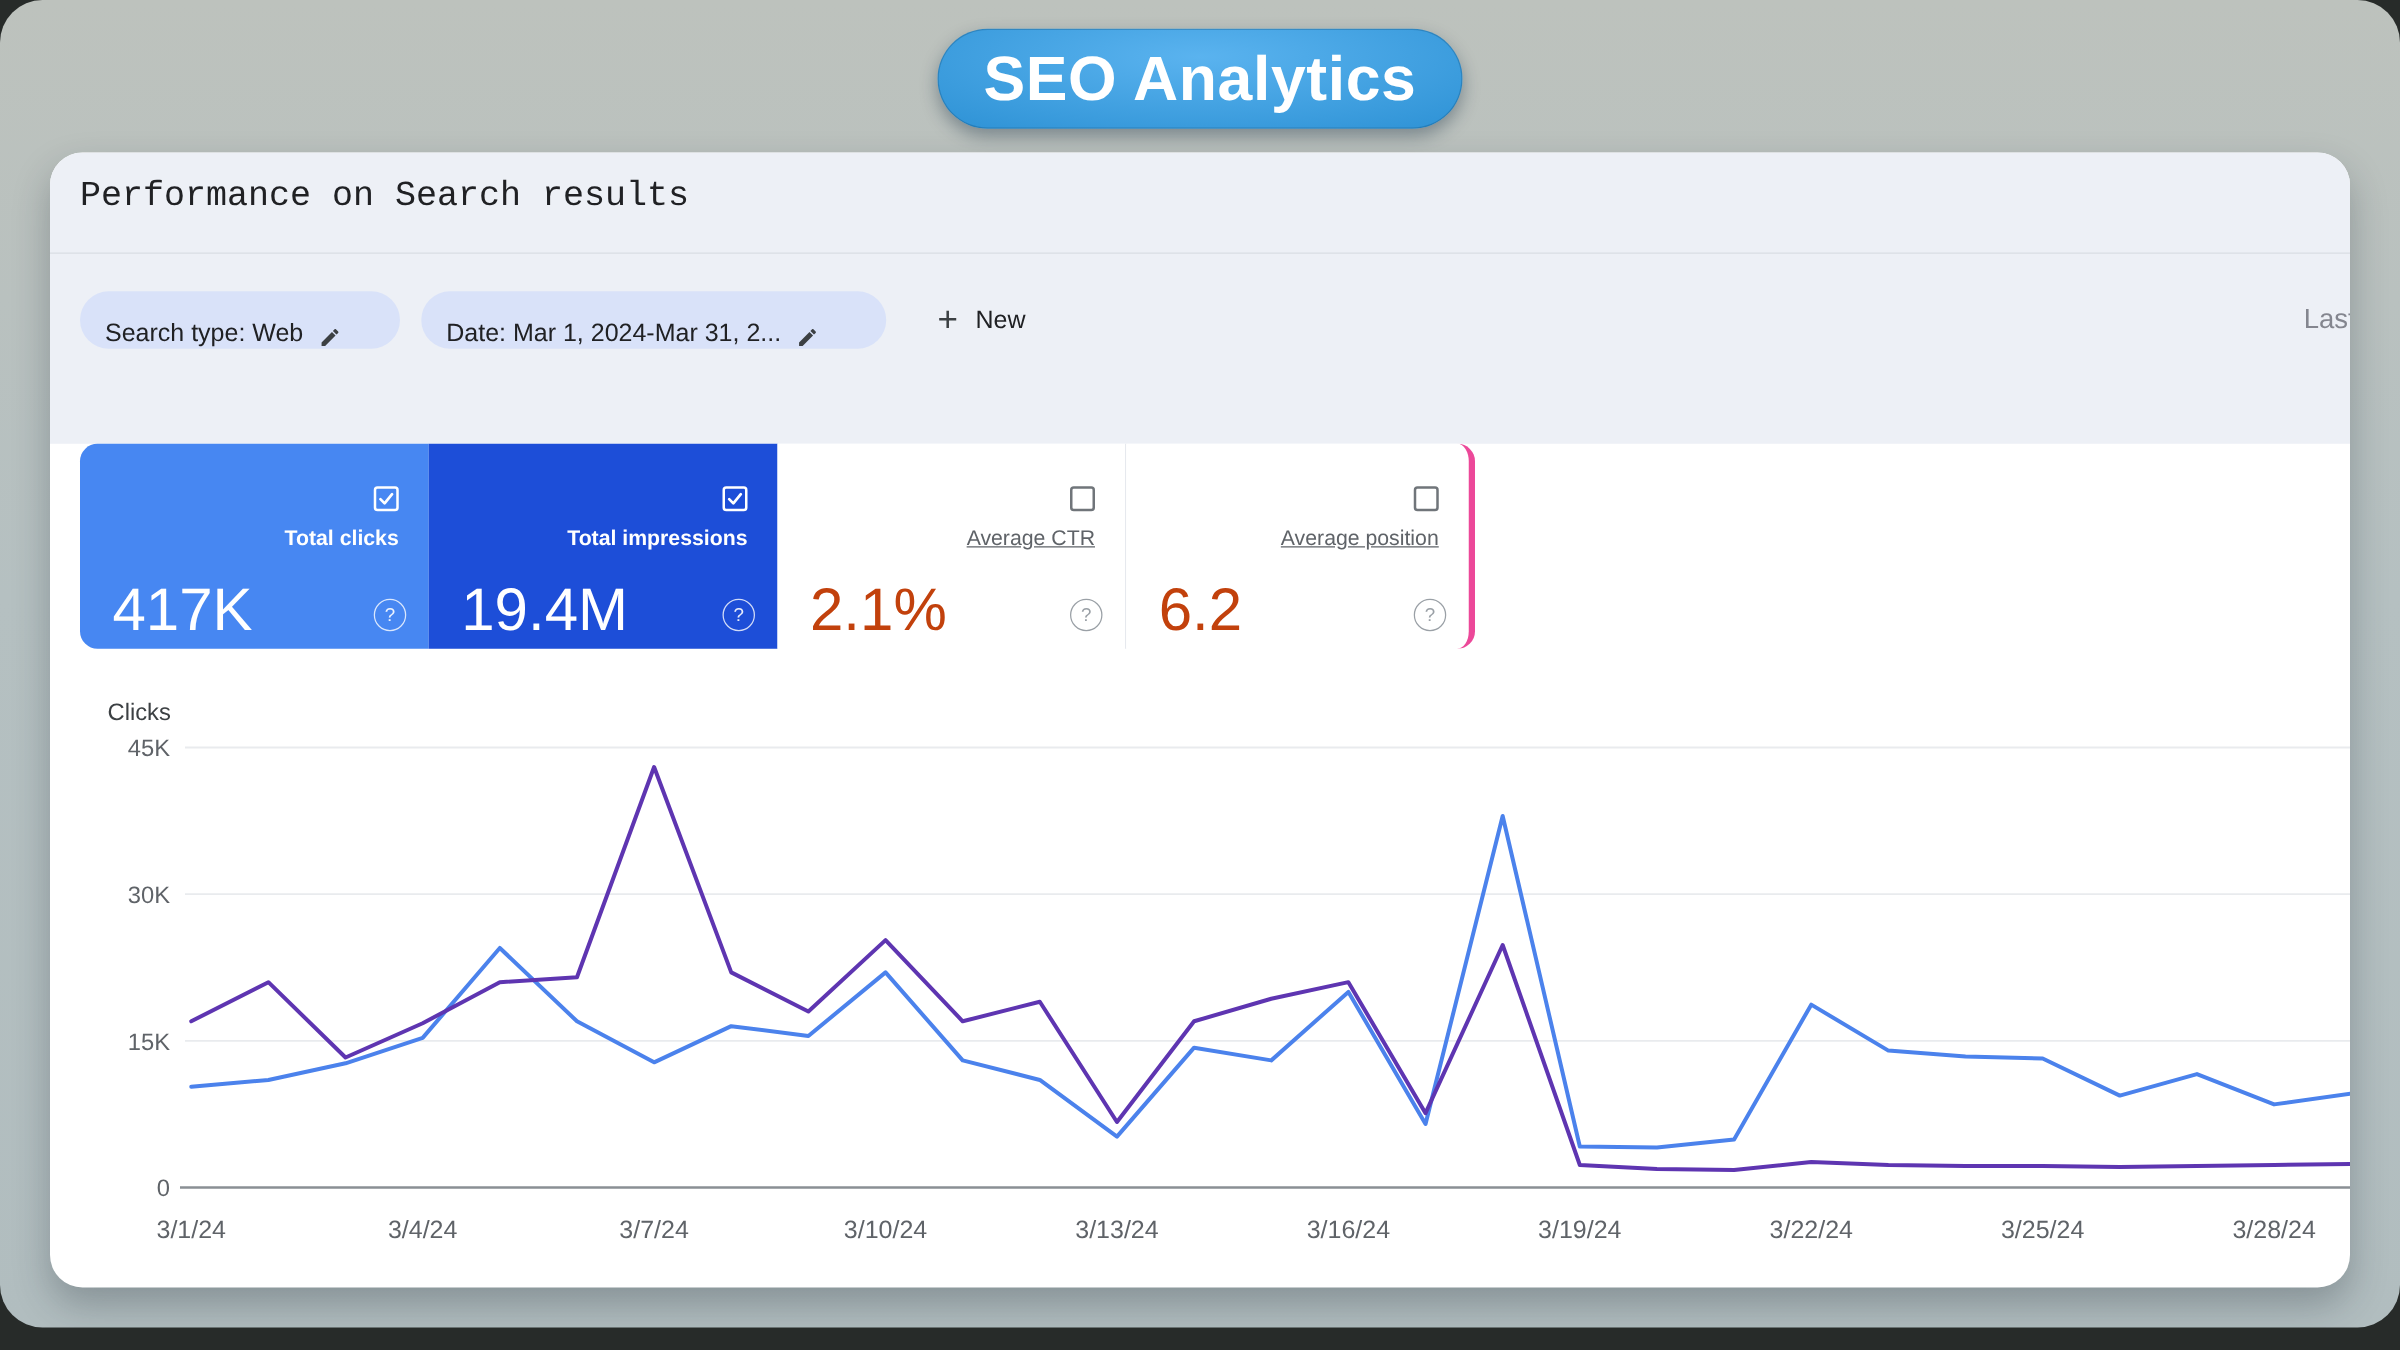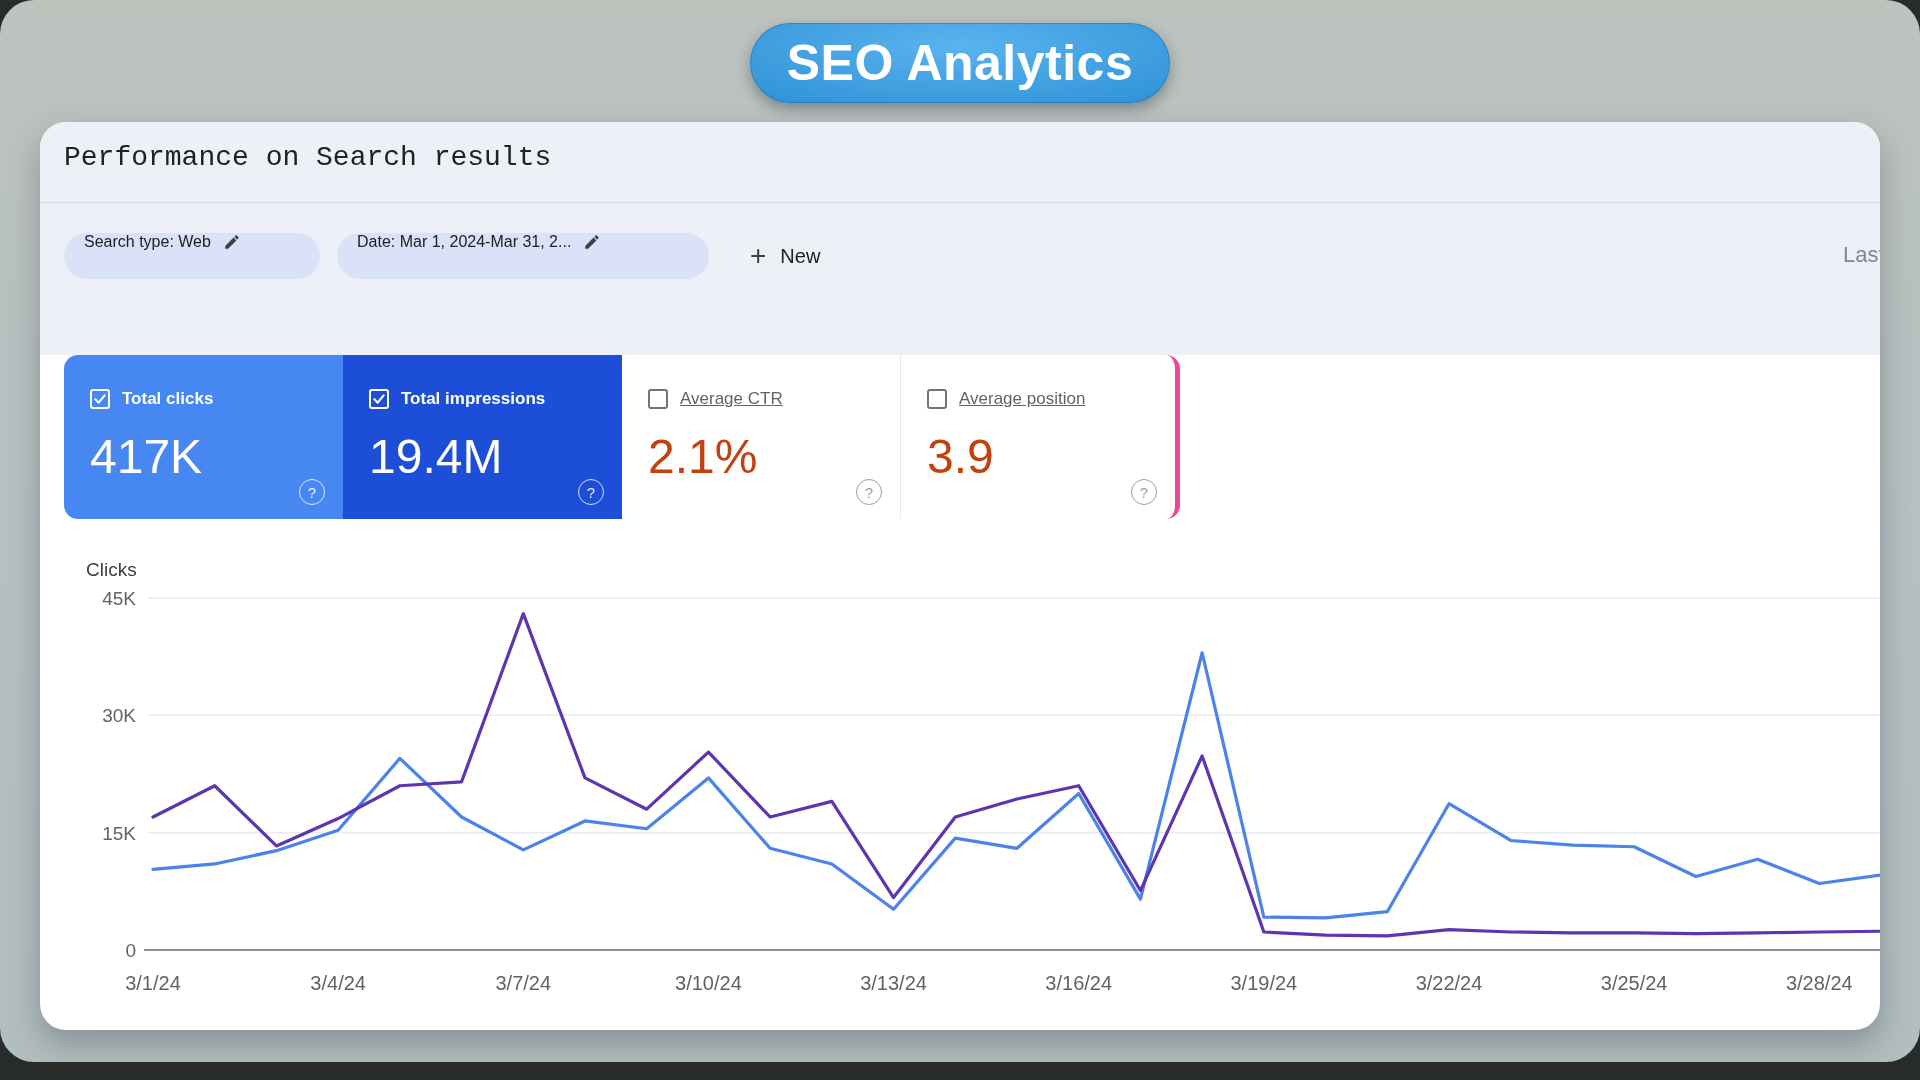--- a/index.html
+++ b/index.html
@@ -36,23 +36,23 @@
   }
   .card-title {
     position:absolute; left:24px; top:20px;
     font-size:28px; font-weight:400; color:#202124;font-family:Liberation Mono, monospace;
   }
   .head-divider { position:absolute; left:0; top:80px; width:100%; height:1px; background:#d9dde3; }
   
   .chip {
     position:absolute; top:111px; height:46px; border:none;
     background:#d9e2f9; border-radius:23px;
-    display:flex; align-items:flex-start; gap:12px; padding:0 20px;
+    display:flex; align-items:flex-end; gap:12px; padding:0 20px;
     font-family:"Liberation Sans", sans-serif;
-    font-size:16px; color:#202124; cursor:pointer;
+    font-size:20px; color:#202124; cursor:pointer;
   }
   .chip-search { left:24px; width:256px; }
   .chip-date   { left:297px; width:372px; }
   .chip .pencil { flex:0 0 auto; display:inline-flex; }
   .new-btn {
     position:absolute; left:700px; top:111px; height:46px; border:none; background:transparent;
     display:flex; align-items:center; gap:14px; padding:0 10px;
     font-family:"Liberation Sans", sans-serif;
     font-size:20px; color:#202124; cursor:pointer;
   }
@@ -62,21 +62,21 @@
     font-size:22px; color:#84868f;
   }
   
   .metrics { position:absolute; left:24px; top:233px; display:flex; }
   .tile { position:relative; width:279px; height:164px; padding:34px 24px 0 26px; cursor:pointer; }
   .tile-blue   { background:#4787f2; border-radius:14px 0 0 14px; }
   .tile-purple { background:#1d4ed8; }
   .tile-white  { background:#fff; }
   .tile-ctr    { border-right:1px solid #e6e9ee; }
   .tile-pos    { border-right:5px solid #ec4899; border-radius:0 14px 14px 0; }
-  .tile-top { display:flex; align-items:flex-start; gap:12px; }
+  .tile-top { display:flex; align-items:flex-end; gap:12px;flex-direction:column; }
   .cb {
     width:20px; height:20px; border-radius:3px; flex:0 0 auto;
     display:inline-flex; align-items:center; justify-content:center;
   }
   .cb-on  { border:2.4px solid #fff; }
   .cb-off { border:2.4px solid #70757a; background:#fff; }
   .tile-label-on  { font-size:17px; font-weight:bold; color:#fff; }
   .tile-label-off { font-size:17px; color:#5f6368;text-decoration:underline; }
   .tile-value { margin-top:22px; font-size:48px; line-height:52px; }
   .val-on  { color:#fff; }
@@ -166,21 +166,21 @@
         </div>
         <div class="tile-value val-off">2.1%</div>
         <span class="help help-off">?</span>
       </div>
 
       <div class="tile tile-white tile-pos">
         <div class="tile-top">
           <span class="cb cb-off"></span>
           <span class="tile-label-off">Average position</span>
         </div>
-        <div class="tile-value val-off">3.9</div>
+        <div class="tile-value val-off">6.2</div>
         <span class="help help-off">?</span>
       </div>
 
     </div>
 
     <svg id="chart-svg" class="chart-svg" width="1840" height="470" viewBox="0 0 1840 470">
         <text x="46" y="16" font-size="19" fill="#3c4043" font-family="Liberation Sans, sans-serif">Clicks</text>
         <line x1="108" y1="38" x2="1840" y2="38" stroke="#e9ebee" stroke-width="1.5"></line>
         <text x="96" y="45" font-size="19" fill="#5f6368" text-anchor="end" font-family="Liberation Sans, sans-serif">45K</text>
         <line x1="108" y1="155.33333333333334" x2="1840" y2="155.33333333333334" stroke="#e9ebee" stroke-width="1.5"></line>

